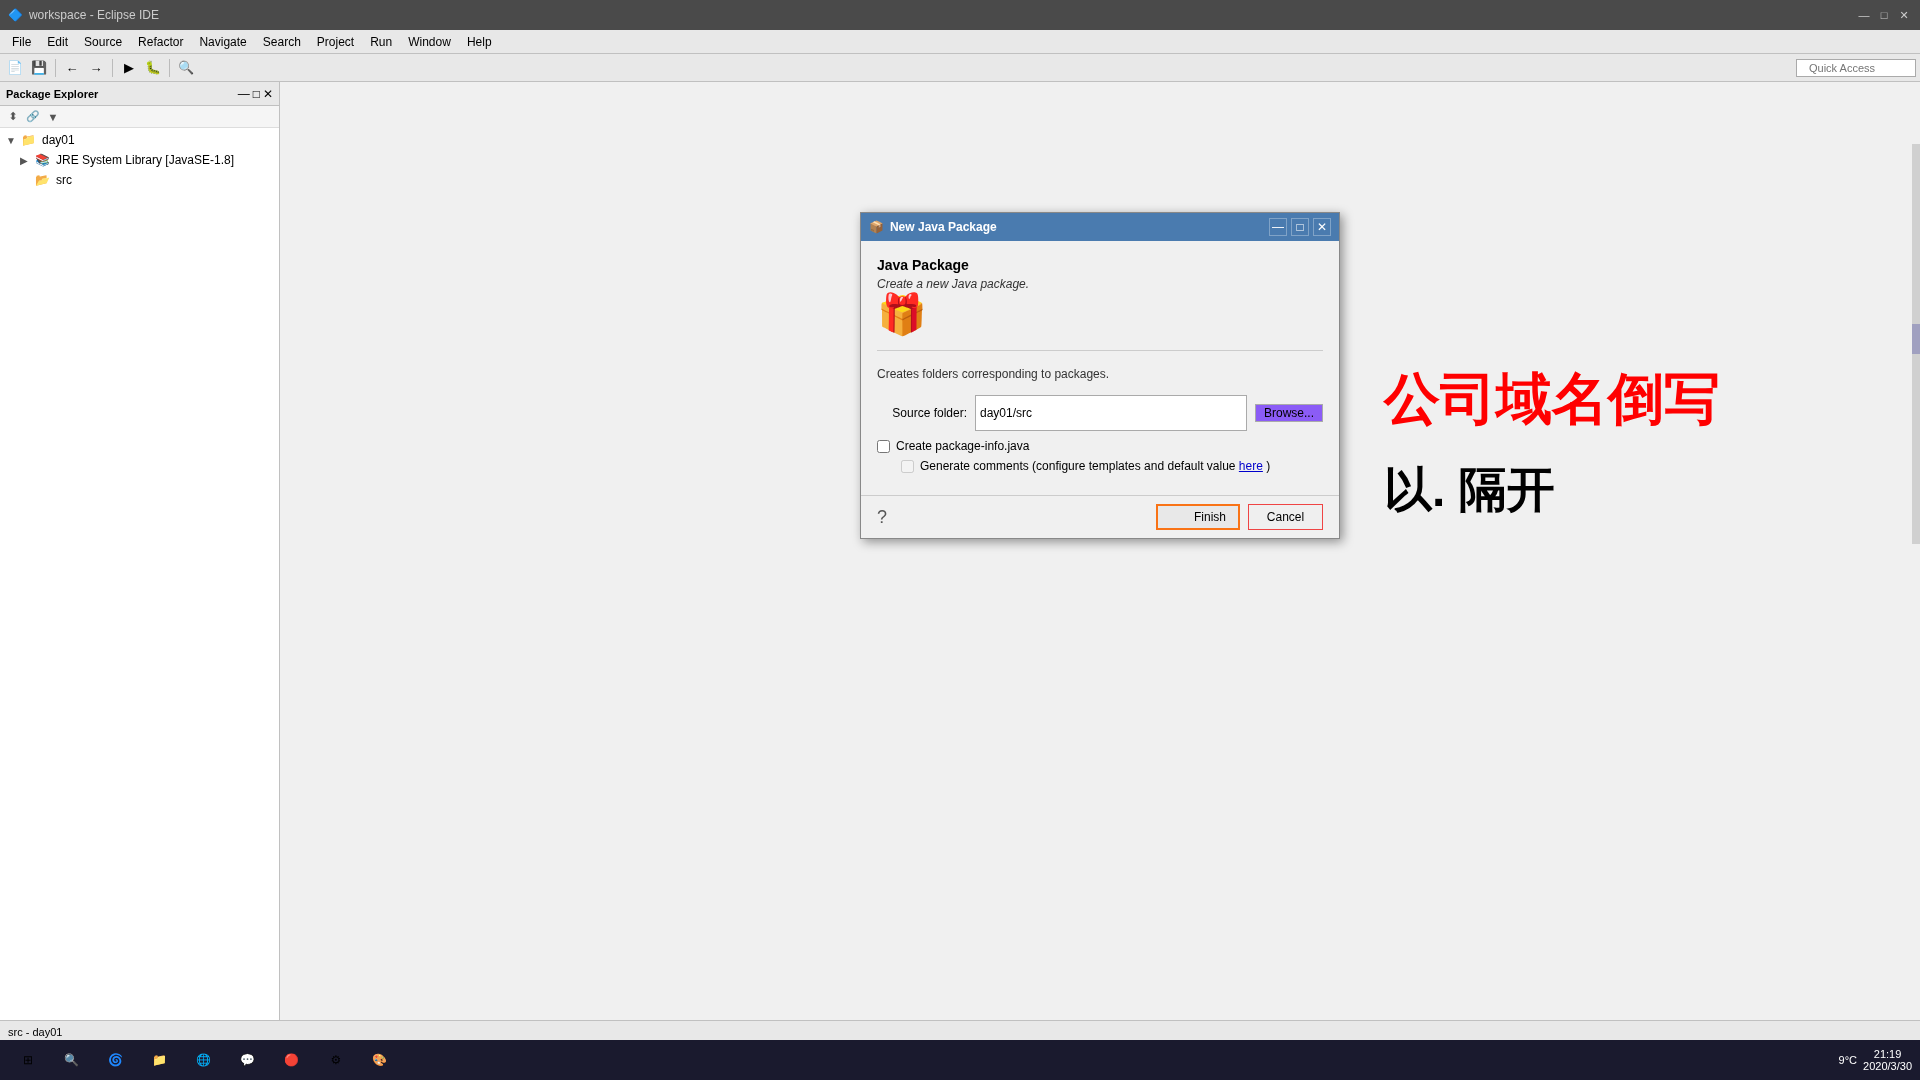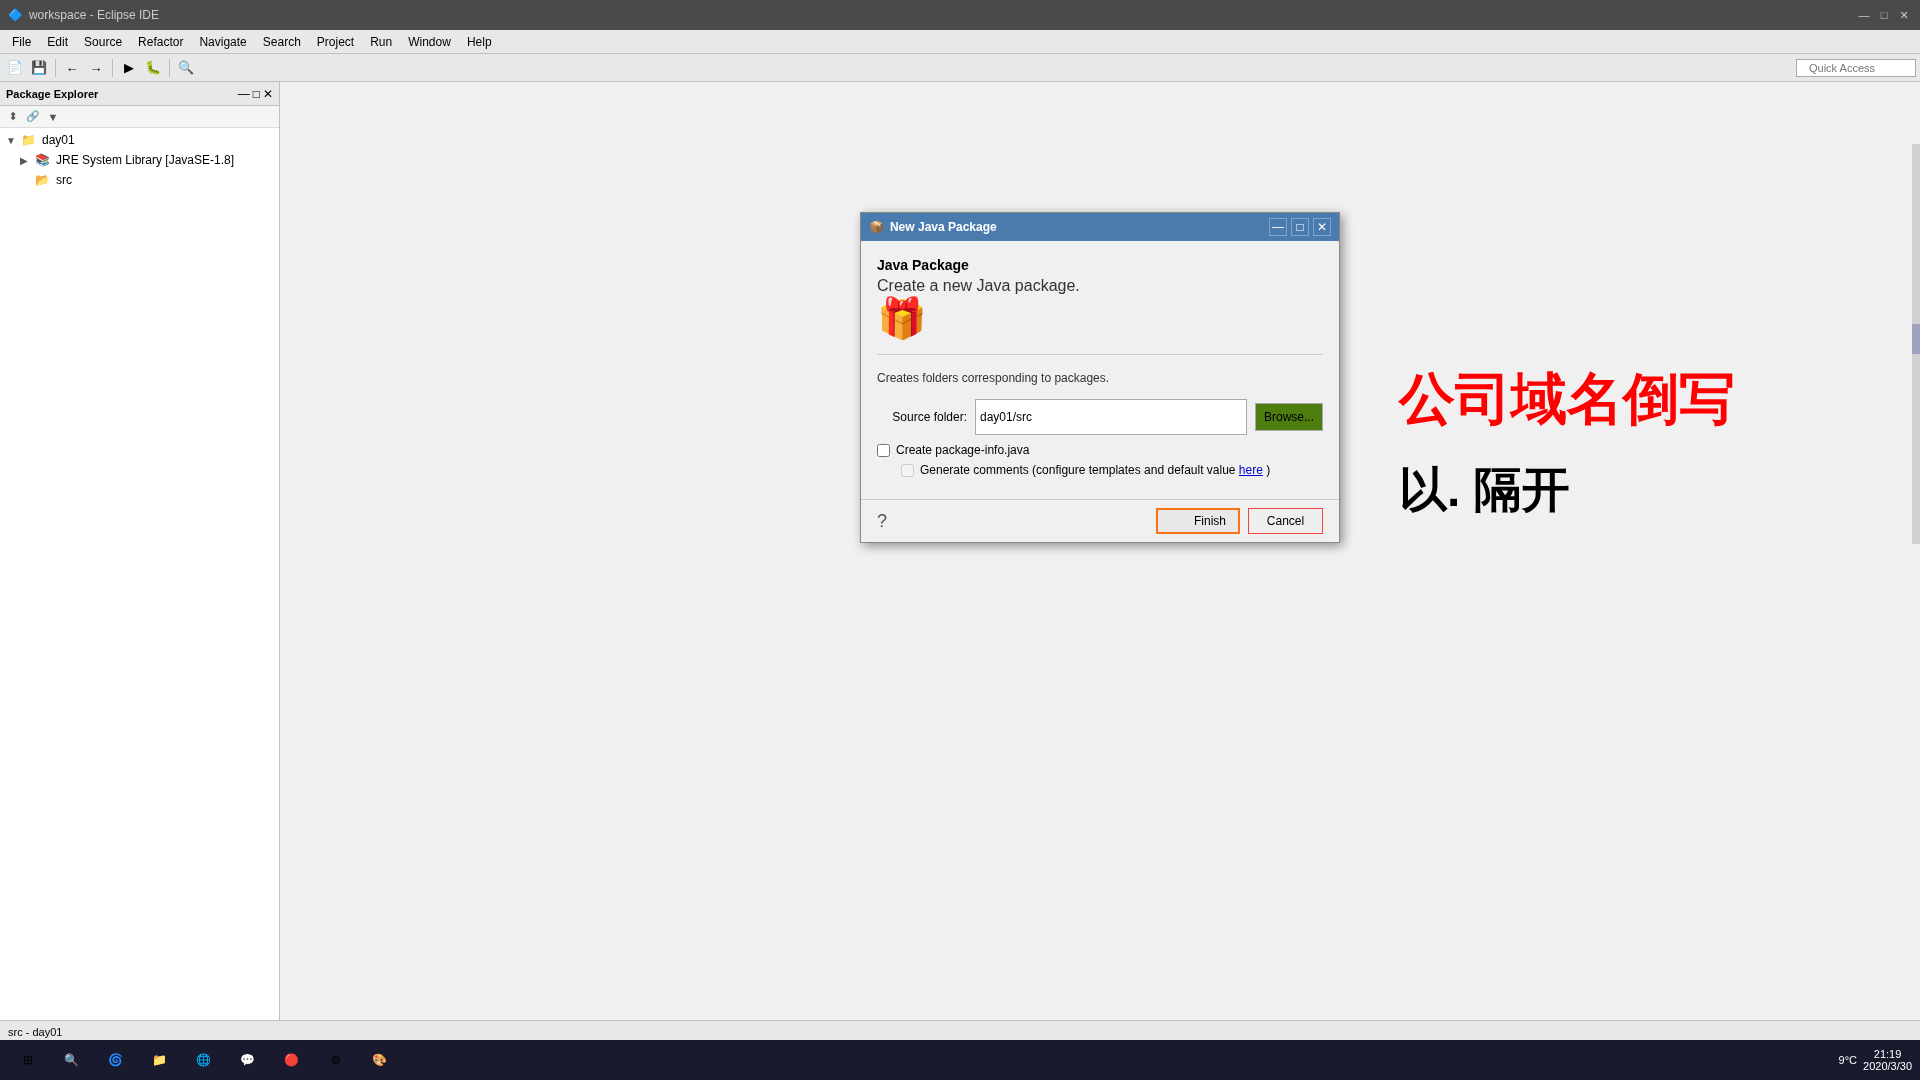--- a/index.html
+++ b/index.html
@@ -291,22 +291,23 @@
       border-bottom: 1px solid #ccc;
       padding-bottom: 12px;
       flex-direction: column;
     }
     #dialog-title-main {
       font-size: 14px;
       font-weight: bold;
       margin-bottom: 4px;
     }
     #dialog-subtitle {
-      font-size: 16px;
+      font-size: 12px;
       color: #333;
+      font-style: italic;
     }
     #dialog-icon {
       font-size: 40px;
     }
     #dialog-description {
       font-size: 12px;
       margin-bottom: 14px;
       color: #333;
     }
     .form-row {
@@ -323,24 +324,24 @@
     }
     .form-input {
       flex: 1;
       height: 22px;
       border: 1px solid #aaa;
       padding: 17px 4px;
       font-size: 12px;
       background: white;
     }
     .browse-btn {
-      height: 28px;
+      height: 18px;
       padding: 0 8px;
       border: 1px solid #aaa;
-      background: #4d7c0f;
+      background: #8b5cf6;
       font-size: 12px;
       cursor: pointer;
     }
     .name-input-wrapper {
       position: relative;
       flex: 1;
     }
     .name-ellipse {
       position: absolute;
       top: -8px;
@@ -399,21 +400,21 @@
     #help-icon {
       font-size: 18px;
       color: #555;
       cursor: pointer;
     }
 
     
     #annotation-area {
       position: absolute;
       top: 280px;
-      right: 185px;
+      right: 200px;
       font-size: 11px;
     }
     #annotation-chinese-1 {
       font-size: 56px;
       font-weight: bold;
       color: red;
       font-family: 'SimHei', Arial, sans-serif;
     }
     #annotation-chinese-2 {
       font-size: 48px;

